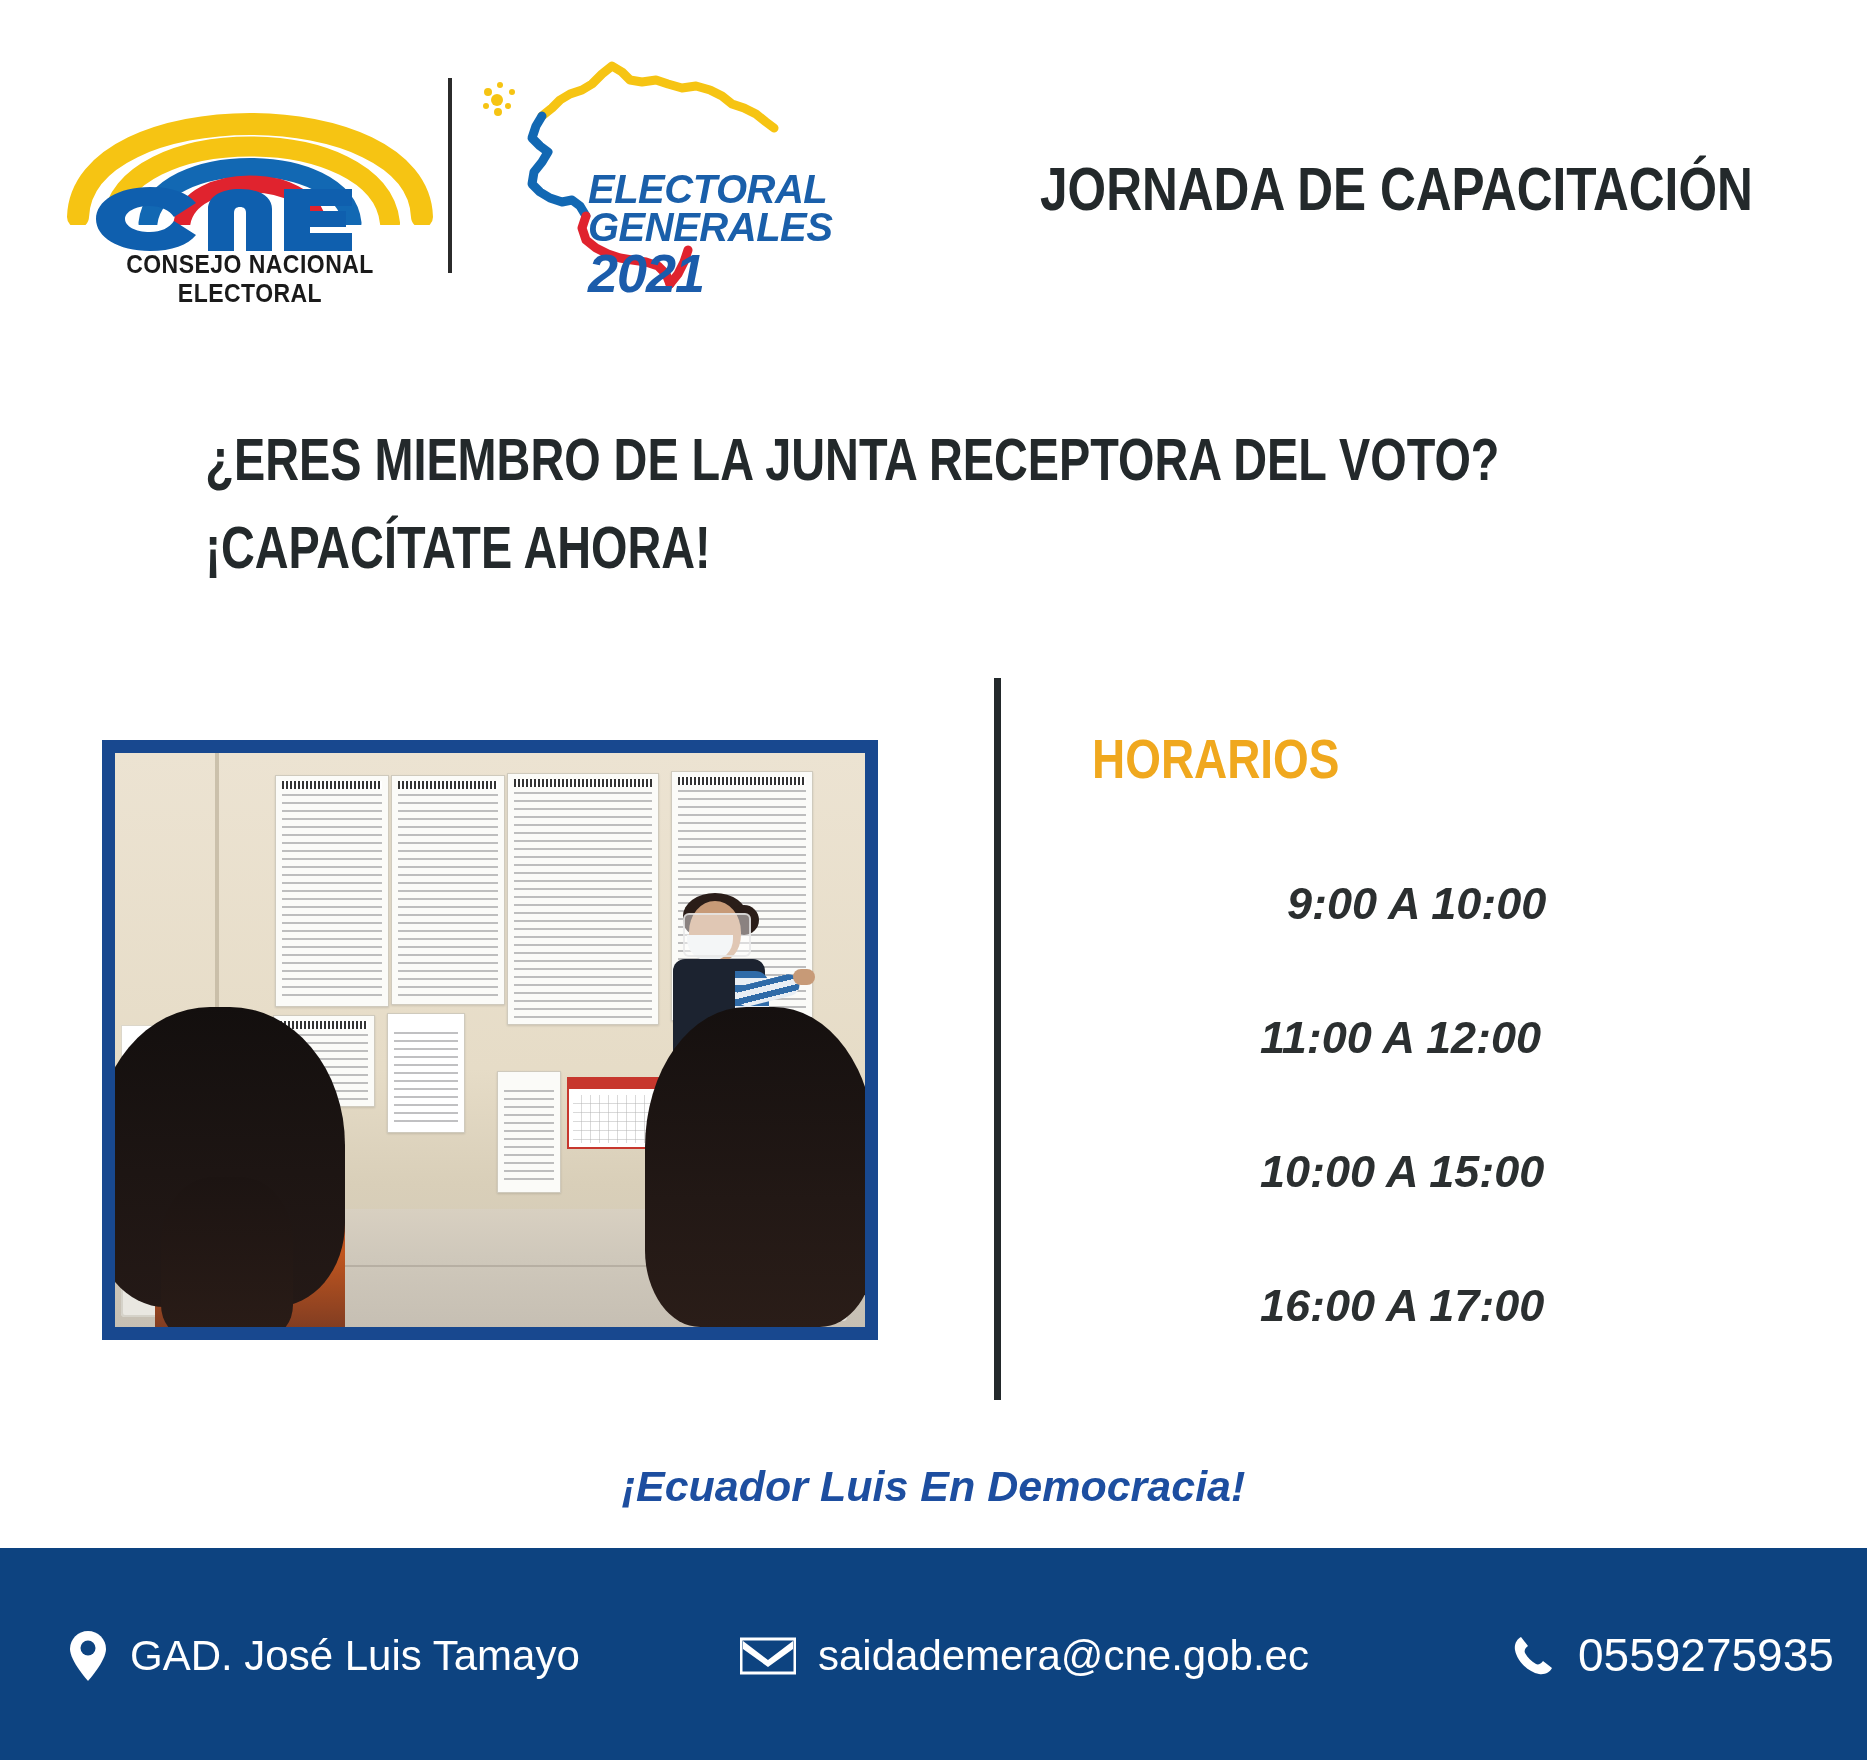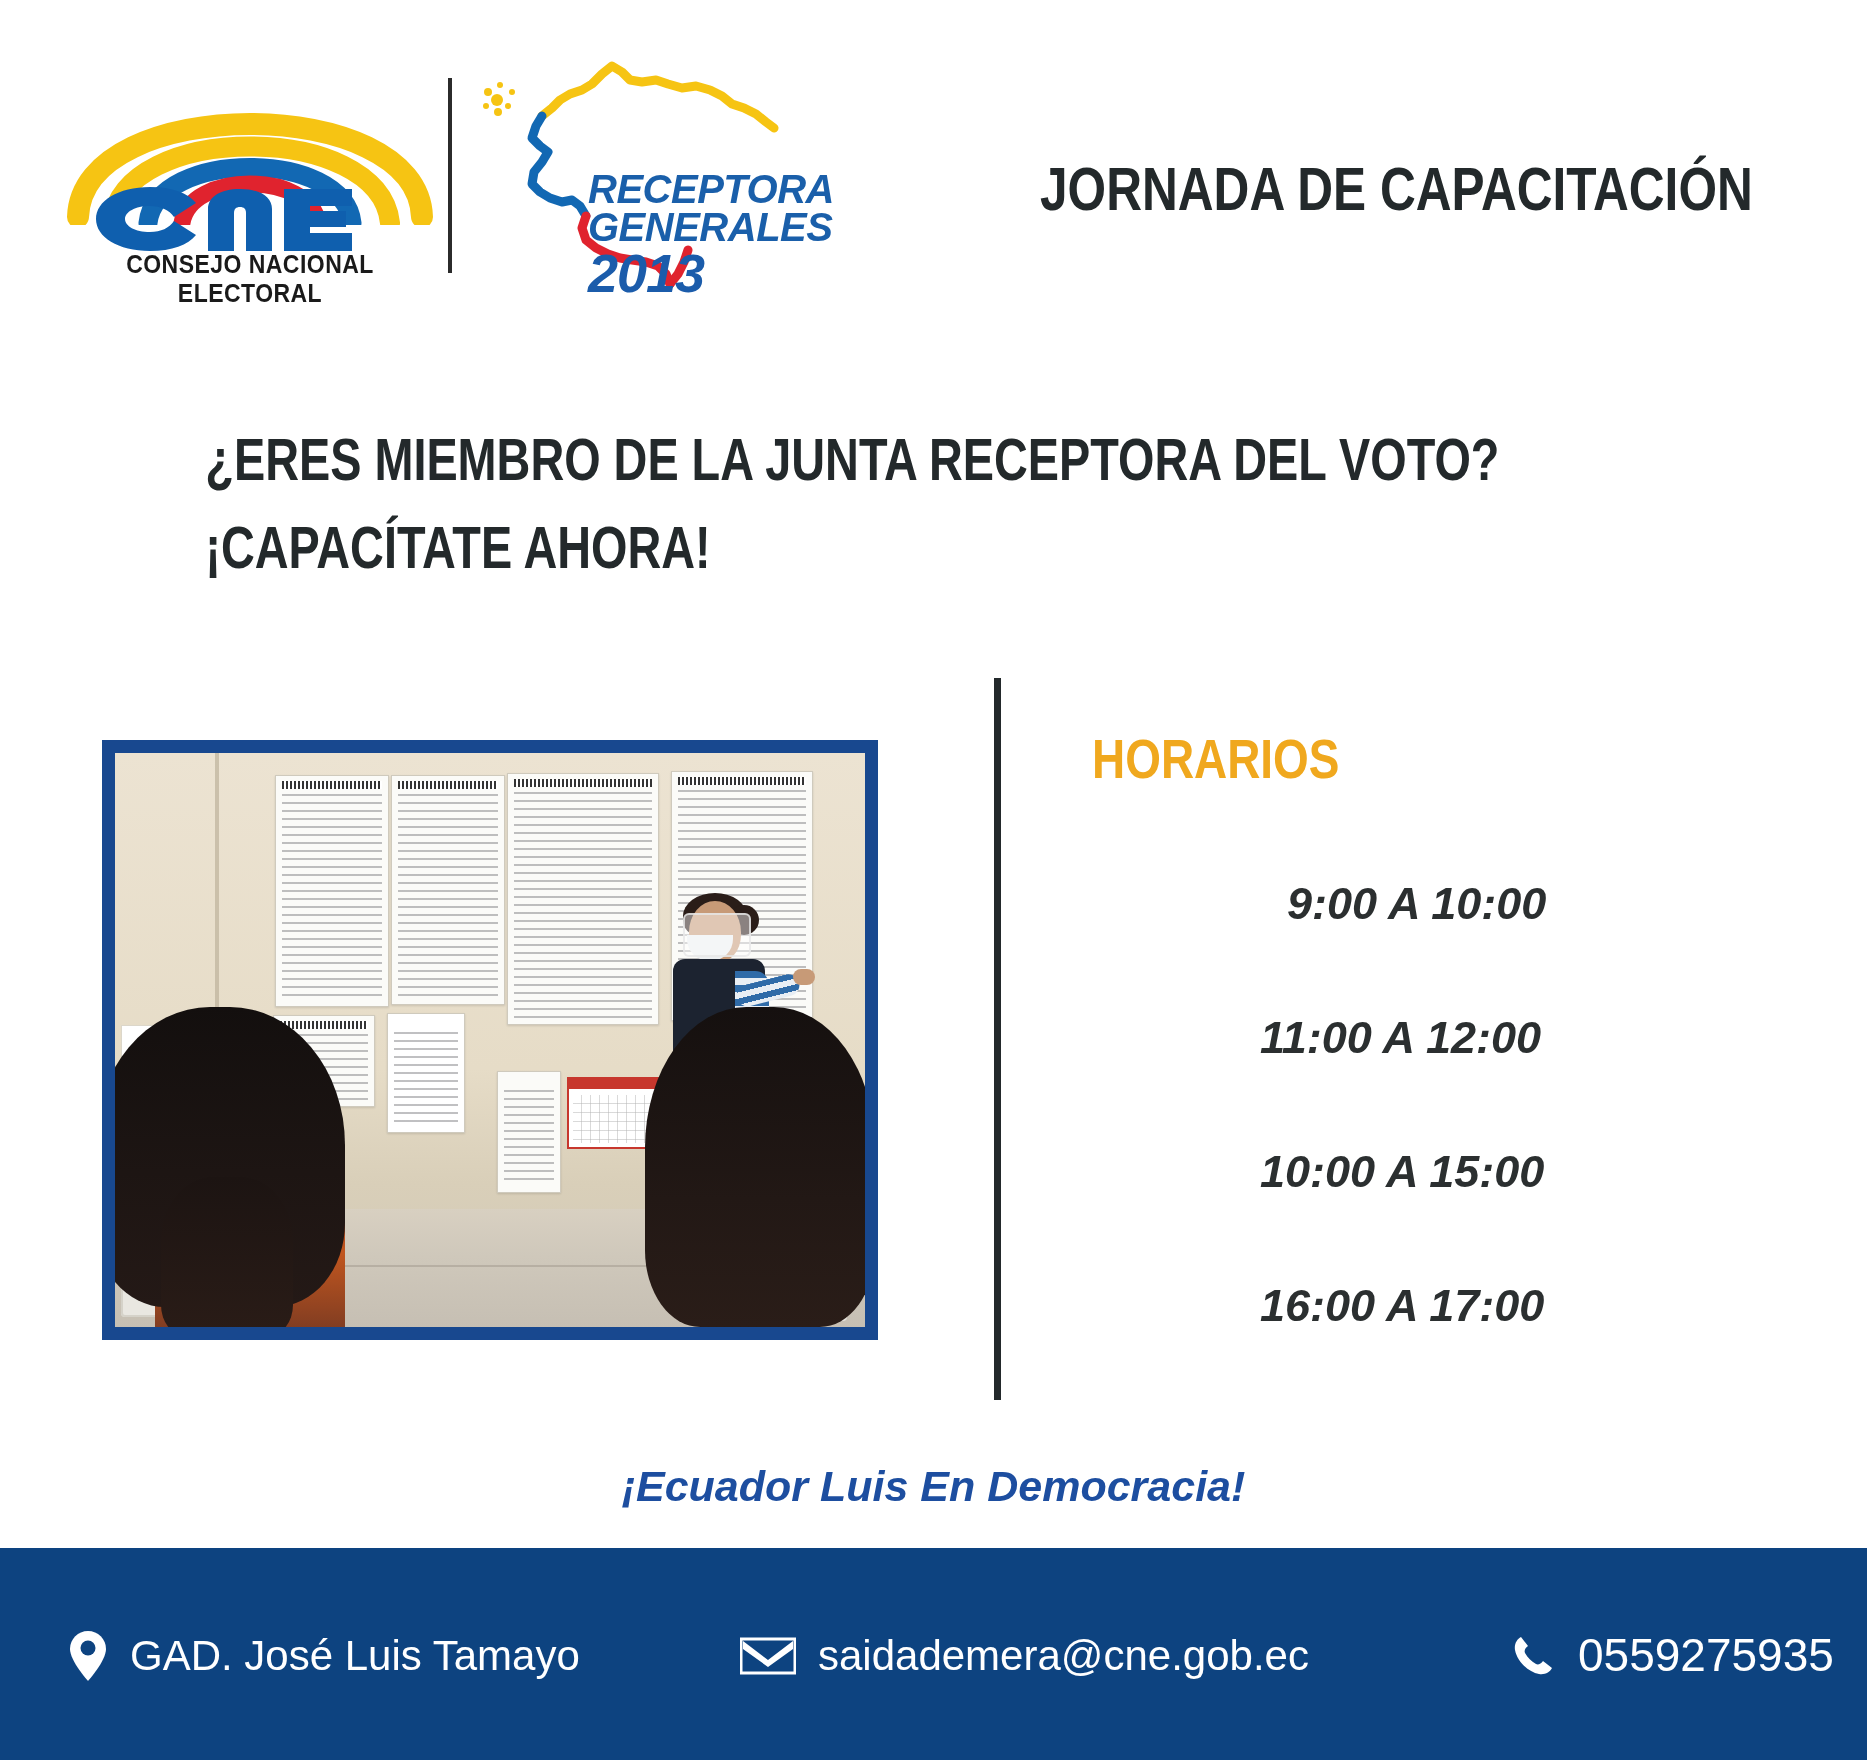--- a/index.html
+++ b/index.html
@@ -555,23 +555,23 @@
       </g>
 
       <path d="M72 64 L 82 56 L 90 48 L 100 42 L 112 38 L 122 32 L 132 22 L 142 14 L 152 20 L 160 28 L 172 30 L 186 28 L 198 32 L 212 36 L 226 34 L 240 38 L 252 44 L 262 52 L 274 56 L 286 62 L 296 70 L 304 76" fill="none" stroke="#f6c413" stroke-width="9" stroke-linejoin="round" stroke-linecap="round"></path>
 
       <path d="M72 64 L 66 74 L 62 86 L 70 94 L 78 100 L 72 110 L 64 120 L 62 132 L 70 140 L 80 146 L 92 150 L 102 148 L 110 154 L 116 164" fill="none" stroke="#1268b3" stroke-width="9" stroke-linejoin="round" stroke-linecap="round"></path>
 
       <path d="M116 164 L 112 176 L 116 188 L 126 196 L 138 202 L 150 206 L 162 208 L 176 210 L 188 214 L 196 222 L 200 232" fill="none" stroke="#e0232e" stroke-width="9" stroke-linejoin="round" stroke-linecap="round"></path>
       <path d="M200 232 L 208 222 L 214 210 L 218 198" fill="none" stroke="#e0232e" stroke-width="9" stroke-linejoin="round" stroke-linecap="round"></path>
     </svg>
     <div class="elec-text">
-      <span>RECEPTORA</span><br>
+      <span>ELECTORAL</span><br>
       <span>GENERALES</span>
-      <span class="elec-year">2013</span>
+      <span class="elec-year">2021</span>
     </div>
   </div>
 
   <div class="hdr-title">JORNADA DE CAPACITACIÓN</div>
 </div>
 
 <div class="question">
   <span class="q-line1">¿ERES MIEMBRO DE LA JUNTA RECEPTORA DEL VOTO?</span>
   <span class="q-line2">¡CAPACÍTATE AHORA!</span>
 </div>

